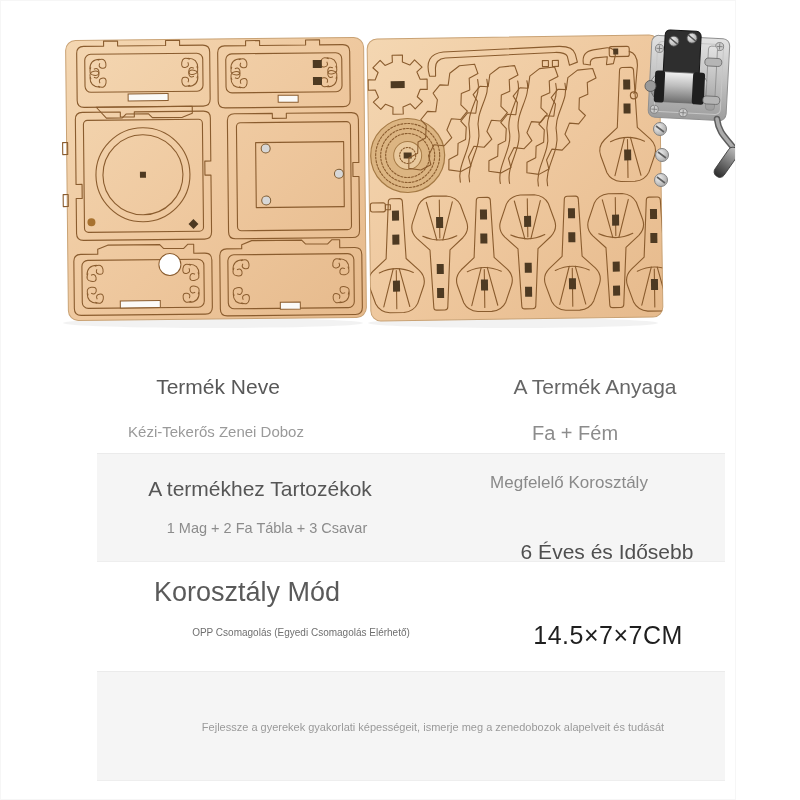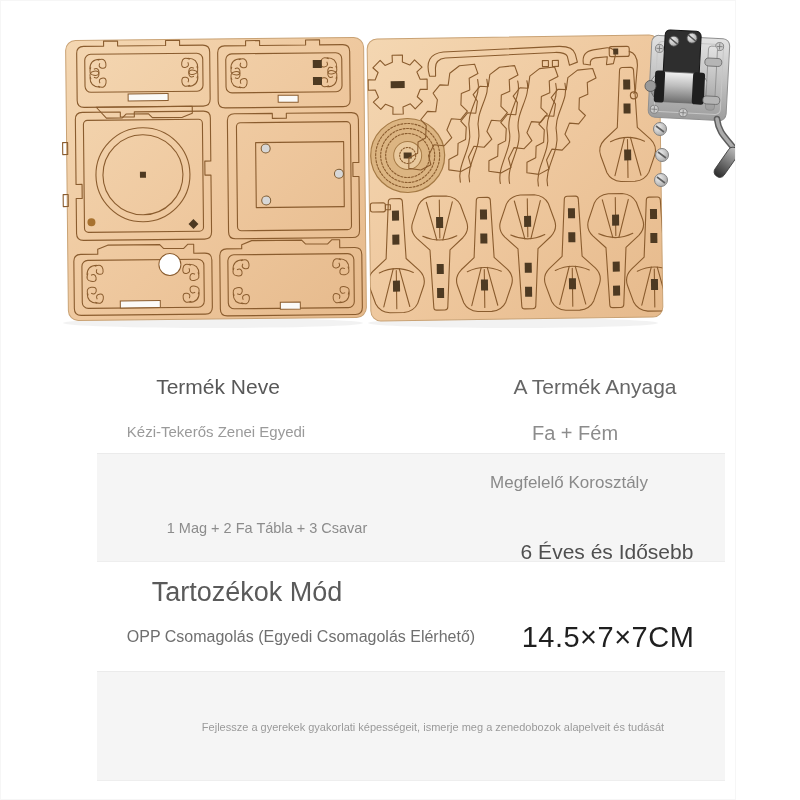--- a/index.html
+++ b/index.html
@@ -240,30 +240,31 @@
       <line x1="657" y1="151" x2="665" y2="157" stroke="#5f5f5f" stroke-width="1.6"></line>
       <circle cx="660" cy="179" r="6.5" fill="url(#screwg)" stroke="#828282" stroke-width="1"></circle>
       <line x1="656" y1="176" x2="664" y2="182" stroke="#5f5f5f" stroke-width="1.6"></line>
     </g>
   </svg>
 
   <div class="band" style="top:452px;height:107px;"></div>
   <div class="band" style="top:670px;height:108px;"></div>
 
   <div class="t" style="left:217px;top:373px;font-size:21px;color:#585858;">Termék Neve</div>
-  <div class="t" style="left:215px;top:422px;font-size:15px;color:#9a9a9a;">Kézi-Tekerős Zenei Egyedi</div>
+  <div class="t" style="left:215px;top:422px;font-size:15px;color:#9a9a9a;">Kézi-Tekerős Zenei Doboz</div>
 
   <div class="t" style="left:594px;top:373px;font-size:21px;color:#666666;">A Termék Anyaga</div>
   <div class="t" style="left:574px;top:420px;font-size:20px;color:#8c8c8c;text-align:center;">Fa + Fém</div>
 
+  <div class="t" style="left:259px;top:475px;font-size:21px;color:#565656;">A termékhez Tartozékok</div>
   <div class="t" style="left:266px;top:519px;font-size:14.5px;color:#8c8c8c;">1 Mag + 2 Fa Tábla + 3 Csavar</div>
 
   <div class="t" style="left:568px;top:472px;font-size:17px;color:#8a8a8a;">Megfelelő Korosztály</div>
   <div class="t" style="left:606px;top:538px;font-size:21px;color:#4f4f4f;">6 Éves és Idősebb</div>
 
-  <div class="t" style="left:246px;top:575px;font-size:27px;color:#5a5a5a;">Tartozékok Mód</div>
-  <div class="t" style="left:300px;top:626px;font-size:16px;color:#6f6f6f;">OPP Csomagolás (Egyedi Csomagolás Elérhető)</div>
-
-  <div class="t" style="left:607px;top:619px;font-size:29px;color:#1f1f1f;letter-spacing:0.5px;">14.5×7×7CM</div>
+  <div class="t" style="left:246px;top:575px;font-size:27px;color:#5a5a5a;">Korosztály Mód</div>
+  <div class="t" style="left:300px;top:626px;font-size:10px;color:#6f6f6f;">OPP Csomagolás (Egyedi Csomagolás Elérhető)</div>
+
+  <div class="t" style="left:607px;top:619px;font-size:25px;color:#1f1f1f;letter-spacing:0.5px;">14.5×7×7CM</div>
 
   <div class="t wrap" style="left:432px;top:719px;width:610px;font-size:11px;color:#9a9a9a;">Fejlessze a gyerekek gyakorlati képességeit, ismerje meg a zenedobozok alapelveit és tudását</div>
 
 </div>
 
 </body></html>

